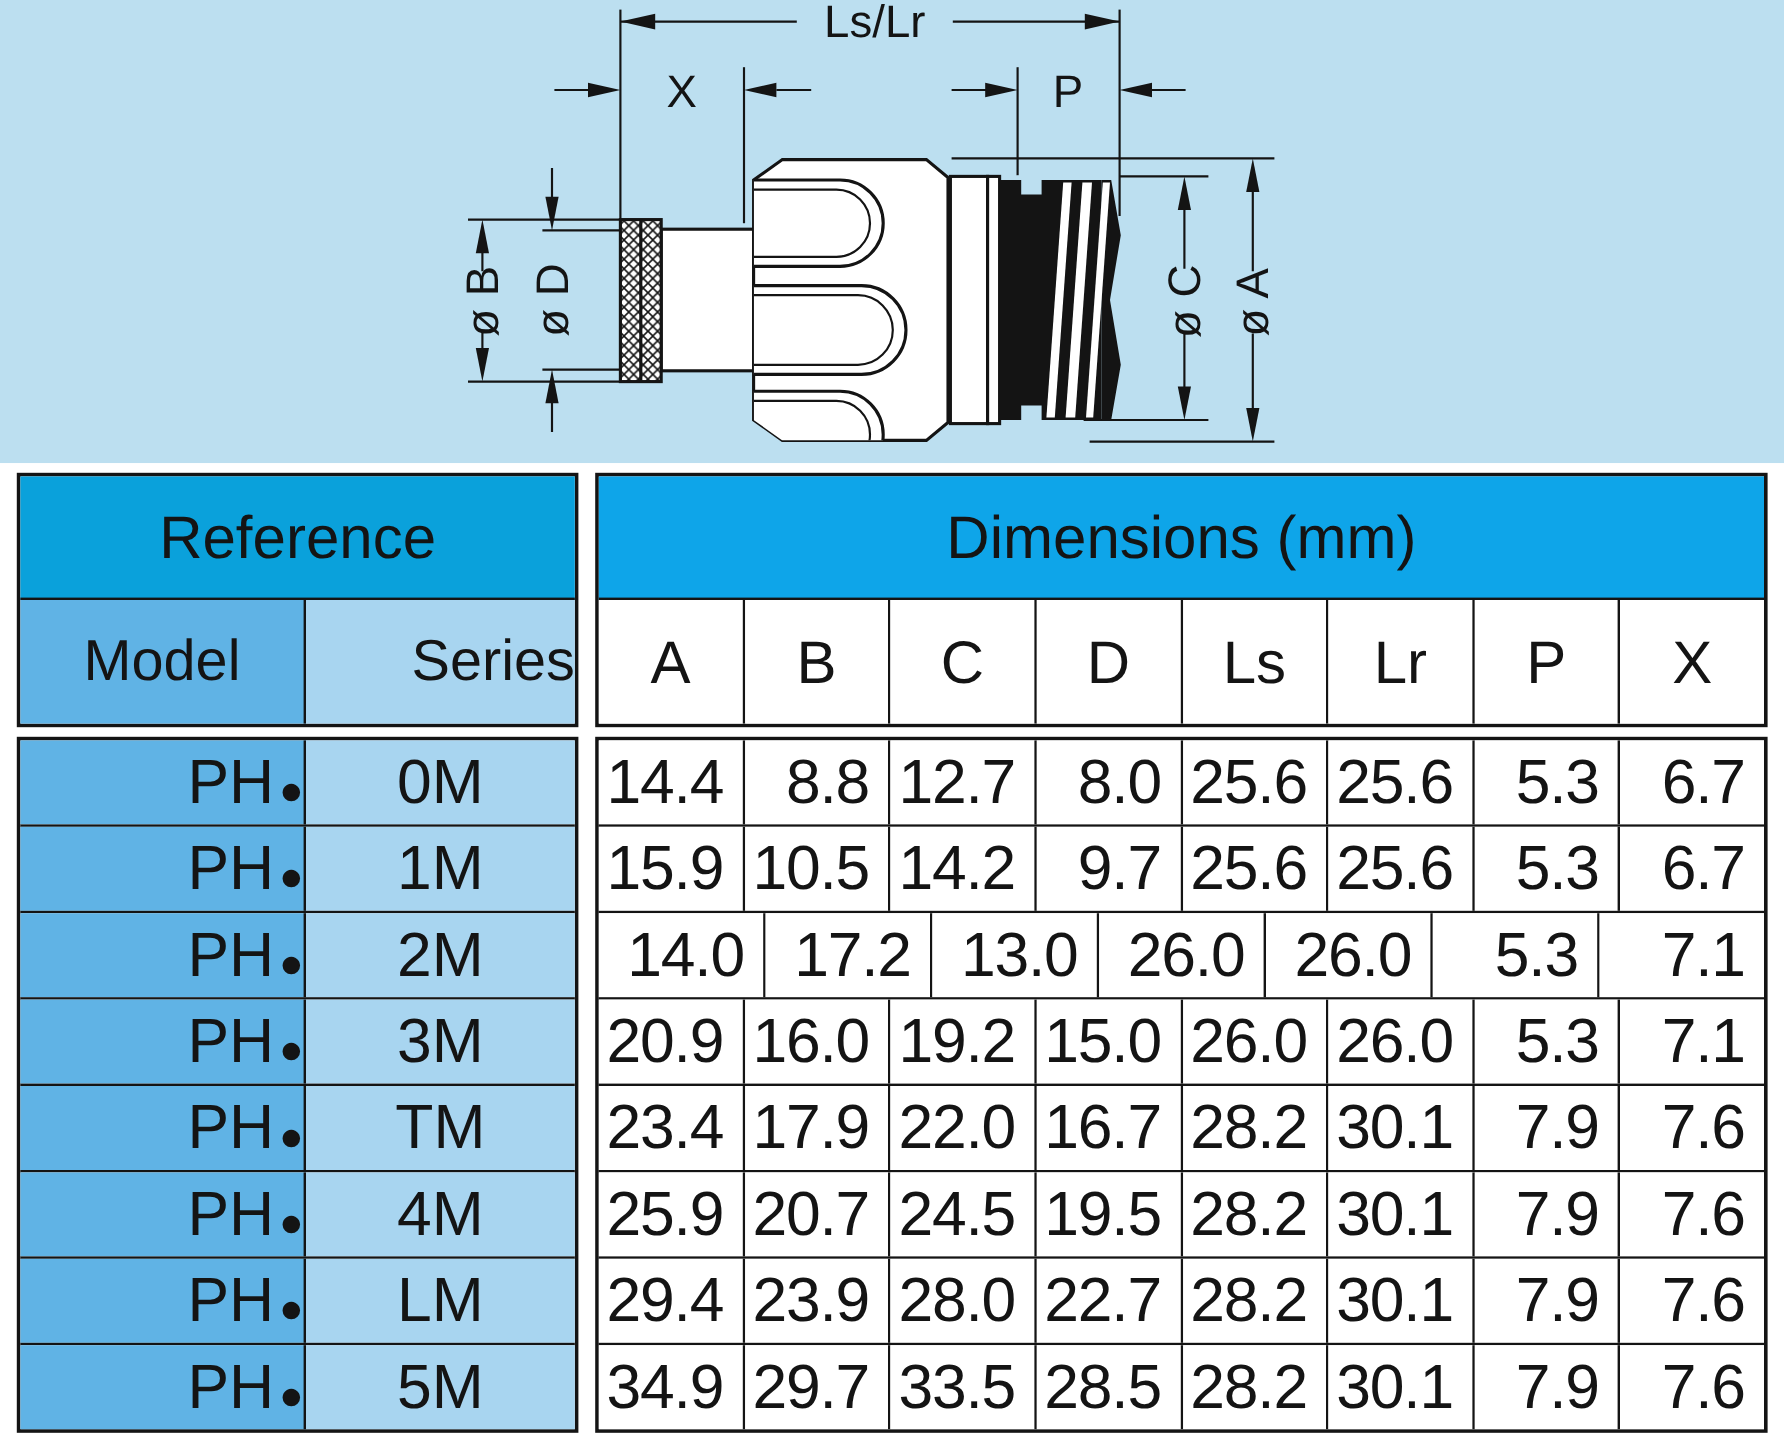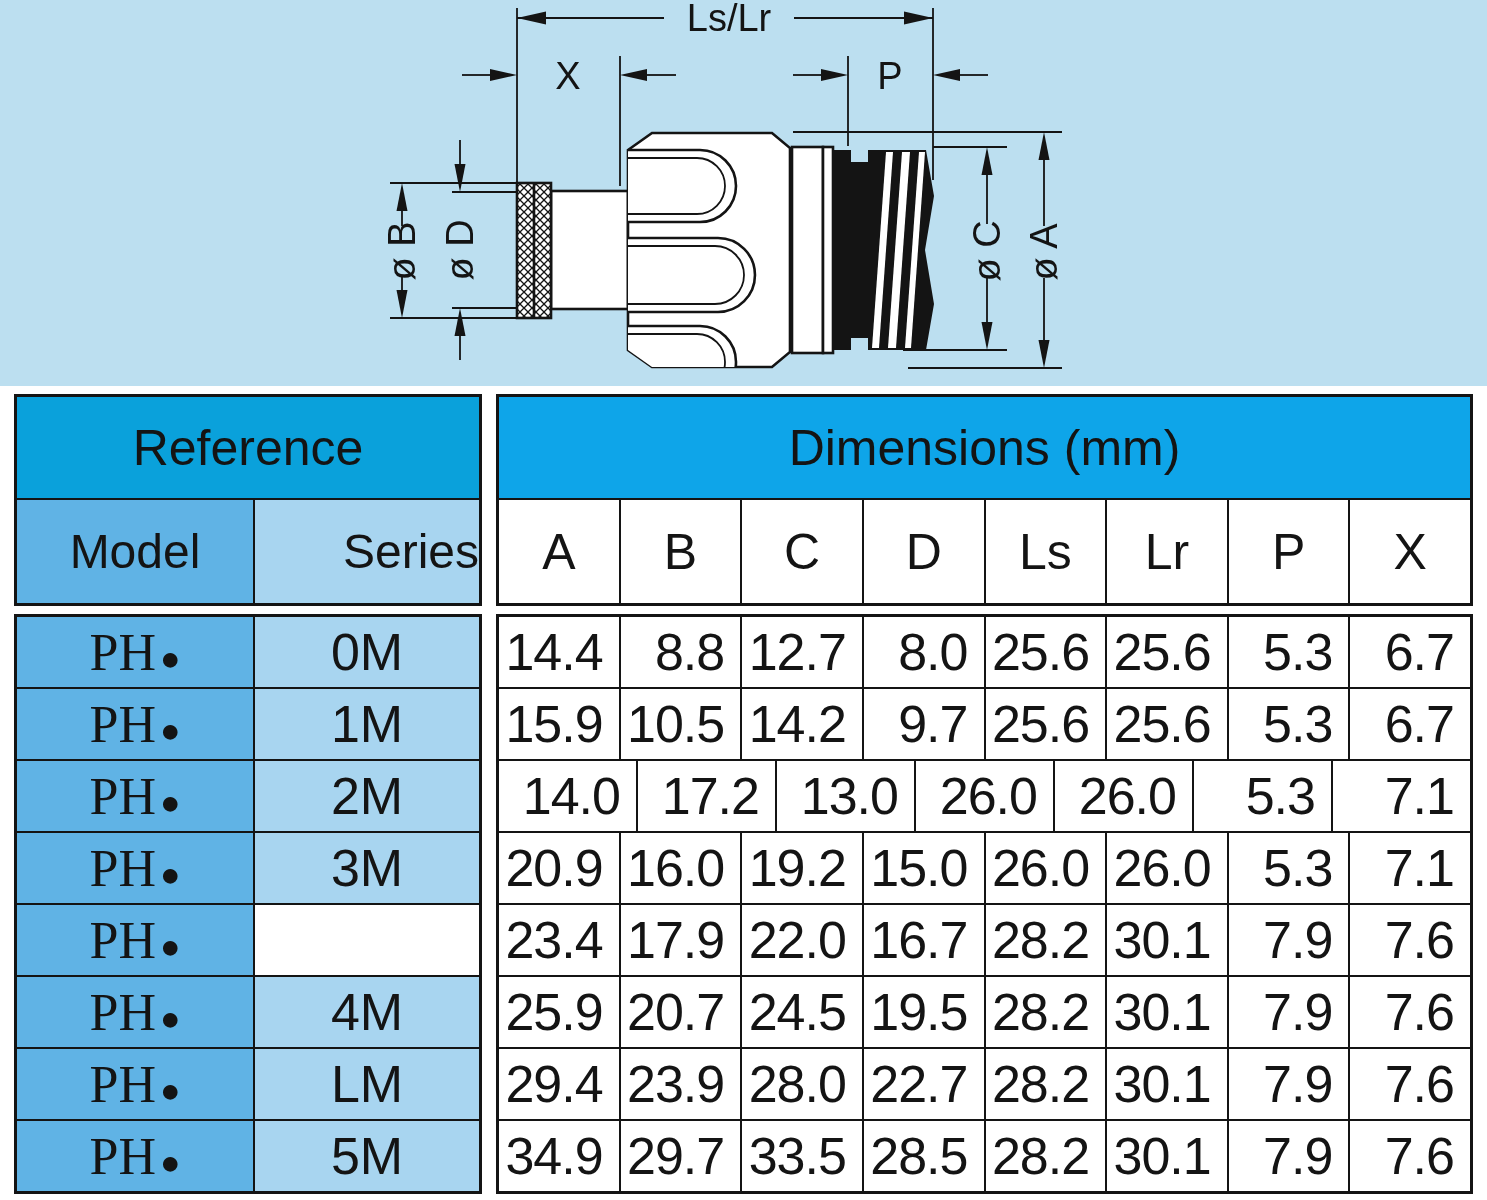--- a/index.html
+++ b/index.html
@@ -29,21 +29,21 @@
   .series-h{flex:1;background:var(--series-blue,#A8D5F0);
     display:flex;align-items:center;justify-content:flex-end;font-size:48px;}
   .dim-cols{flex:1;display:flex;}
   .dim-col-cell{flex:1;border-right:2px solid #141414;background:#fff;
     display:flex;align-items:center;justify-content:center;font-size:50px;}
   .dim-cols .dim-col-cell:last-child{border-right:none;}
 
   .t-row{flex:1;display:flex;border-top:2px solid #141414;}
   .data-box .t-row:first-child{border-top:none;}
   .model-cell{width:236px;background:var(--model-blue,#60B3E5);border-right:2px solid #141414;
-    display:flex;align-items:center;justify-content:center;font-size:52px;font-family:Liberation Serif, serif;}
+    display:flex;align-items:center;justify-content:flex-end;font-size:52px;}
   .model-cell .bullet{font-size:34px;line-height:1;margin-left:4px;transform:translateY(7px);}
   .series-cell{flex:1;background:var(--series-blue,#A8D5F0);
     display:flex;align-items:center;justify-content:center;font-size:52px;}
   .num-cell{flex:1;border-right:2px solid #141414;background:#fff;
     display:flex;align-items:center;justify-content:flex-end;
     padding-right:16px;box-sizing:border-box;font-size:52px;letter-spacing:-1px;}
   .t-row .num-cell:last-child{border-right:none;}
 </style>
 </head>
 <body>
@@ -184,20 +184,21 @@
             <span>PH</span>
             <span class="bullet">●</span>
           </div>
           <div class="series-cell">3M</div>
         </div>
         <div class="t-row">
           <div class="model-cell">
             <span>PH</span>
             <span class="bullet">●</span>
           </div>
+          <div class="series-cell">TM</div>
         </div>
         <div class="t-row">
           <div class="model-cell">
             <span>PH</span>
             <span class="bullet">●</span>
           </div>
           <div class="series-cell">4M</div>
         </div>
         <div class="t-row">
           <div class="model-cell">

